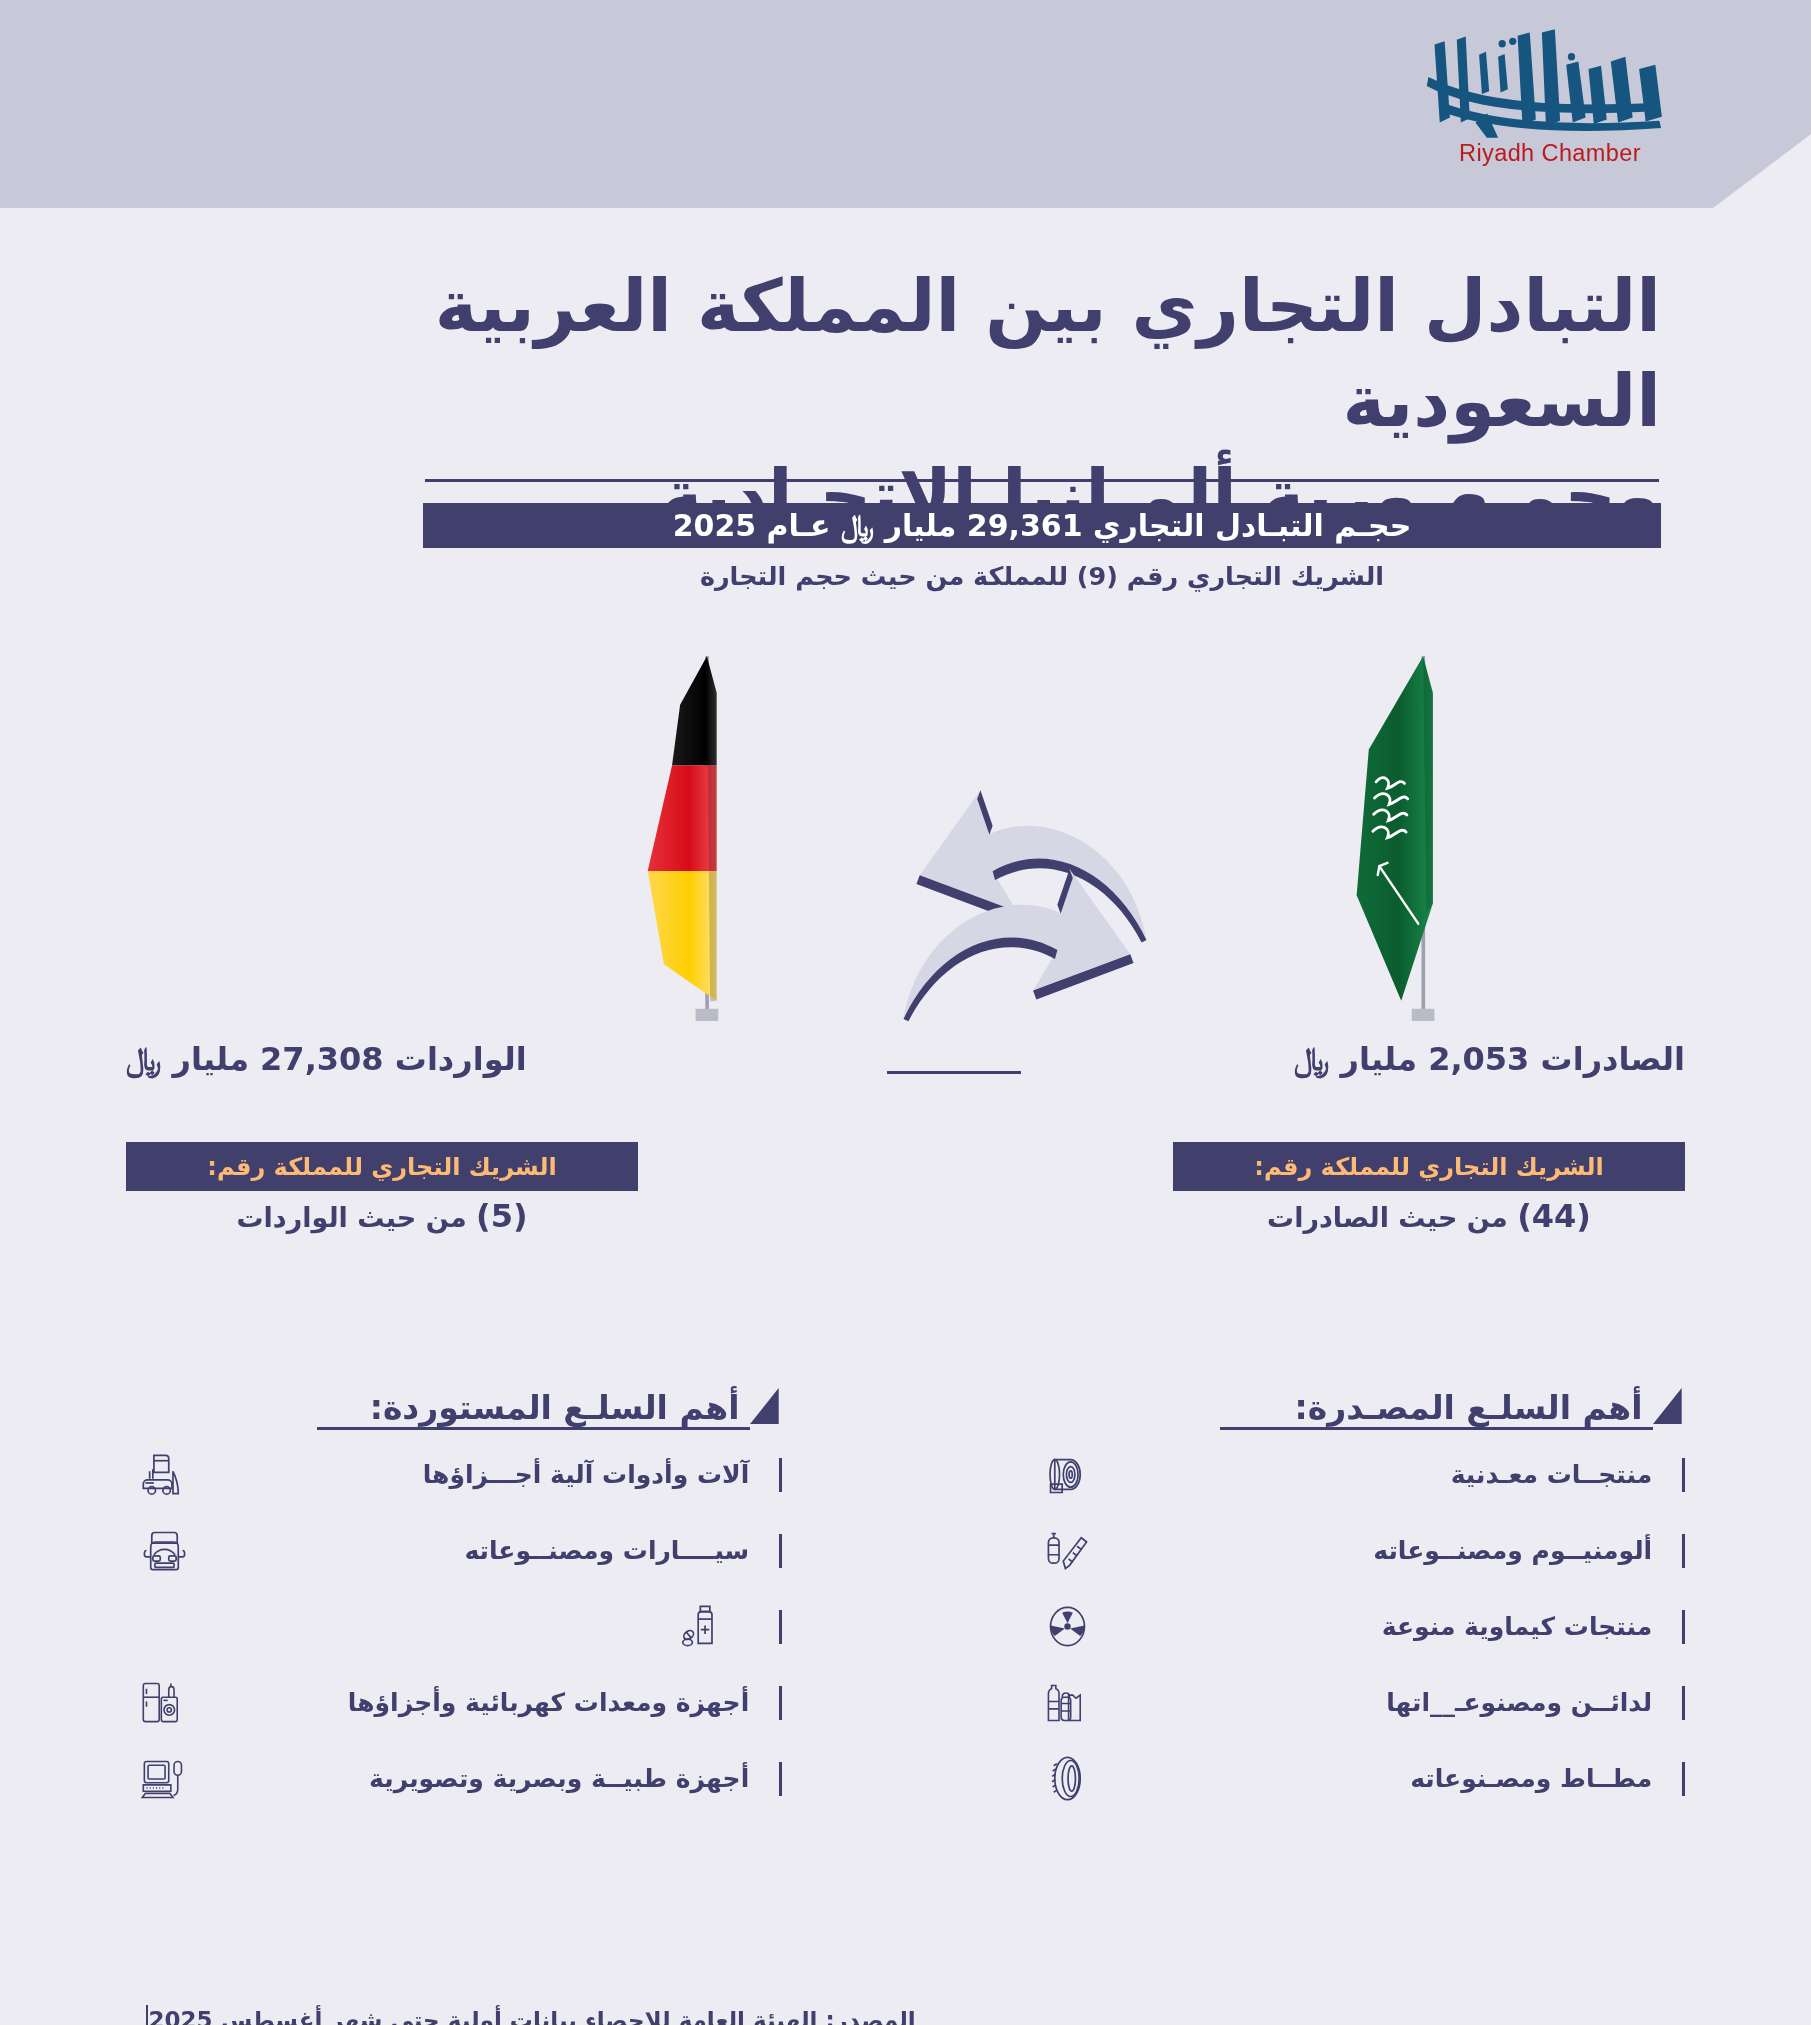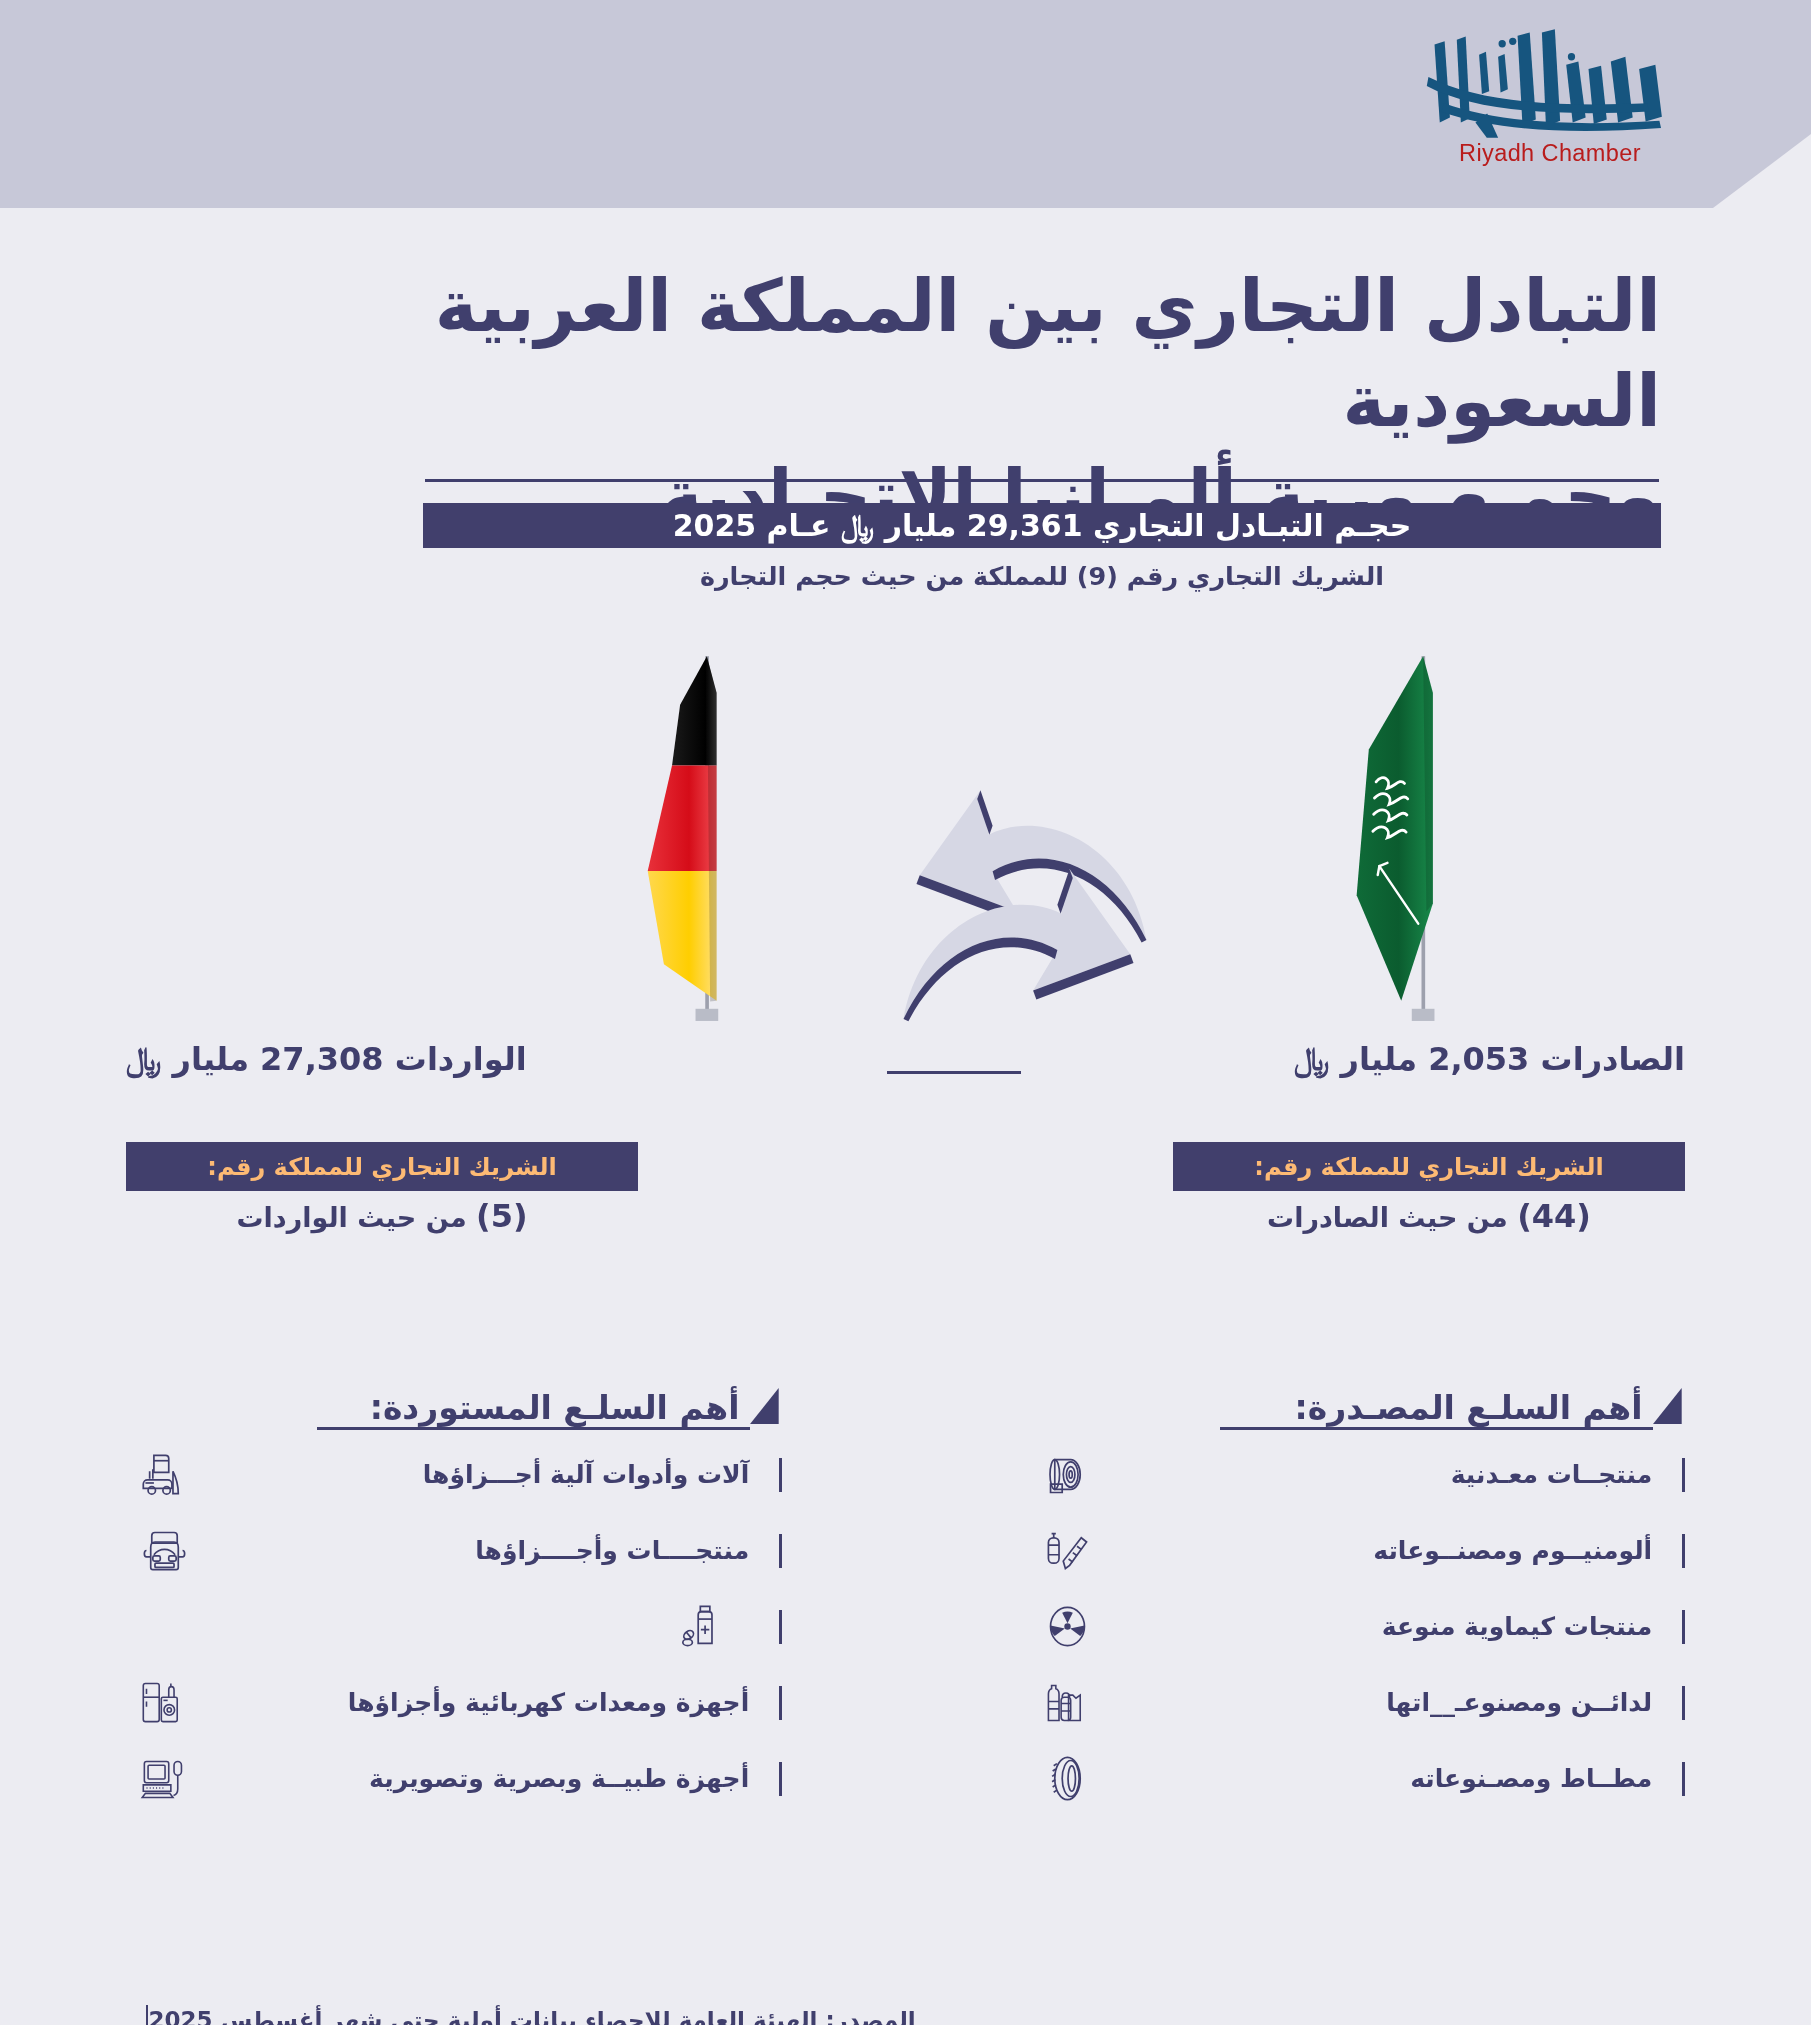--- a/index.html
+++ b/index.html
@@ -395,21 +395,21 @@
           <path d="M14 66 h16"></path>
           <circle cx="26" cy="80" r="7"></circle>
           <circle cx="54" cy="80" r="7"></circle>
           <path d="M66 44 q10 20 10 42 h-10 z"></path>
         </svg>
       </div>
     </div>
 
     <div class="goods-item">
       <div class="goods-bar"></div>
-      <div class="goods-label">منتجــــات وأجــــزاؤها</div>
+      <div class="goods-label">سيــــارات ومصنــوعاته</div>
       <div class="goods-icon">
         <svg viewBox="0 0 100 100" fill="none" stroke="#403F6D" stroke-width="3.2" aria-hidden="true">
           <path d="M32 16 h36 a6 6 0 0 1 6 6 v14 h-48 v-14 a6 6 0 0 1 6 -6 z"></path>
           <path d="M24 44 q0 -10 8 -10 h36 q8 0 8 10 v38 a4 4 0 0 1 -4 4 h-44 a4 4 0 0 1 -4 -4 z"></path>
           <path d="M16 50 q-4 0 -4 6 q0 6 4 6 h8"></path>
           <path d="M84 50 q4 0 4 6 q0 6 -4 6 h-8"></path>
           <path d="M30 58 q8 -10 20 -10 q12 0 20 10"></path>
           <rect x="28" y="60" width="14" height="10" rx="3"></rect>
           <rect x="58" y="60" width="14" height="10" rx="3"></rect>
           <rect x="32" y="74" width="36" height="8" rx="2"></rect>

